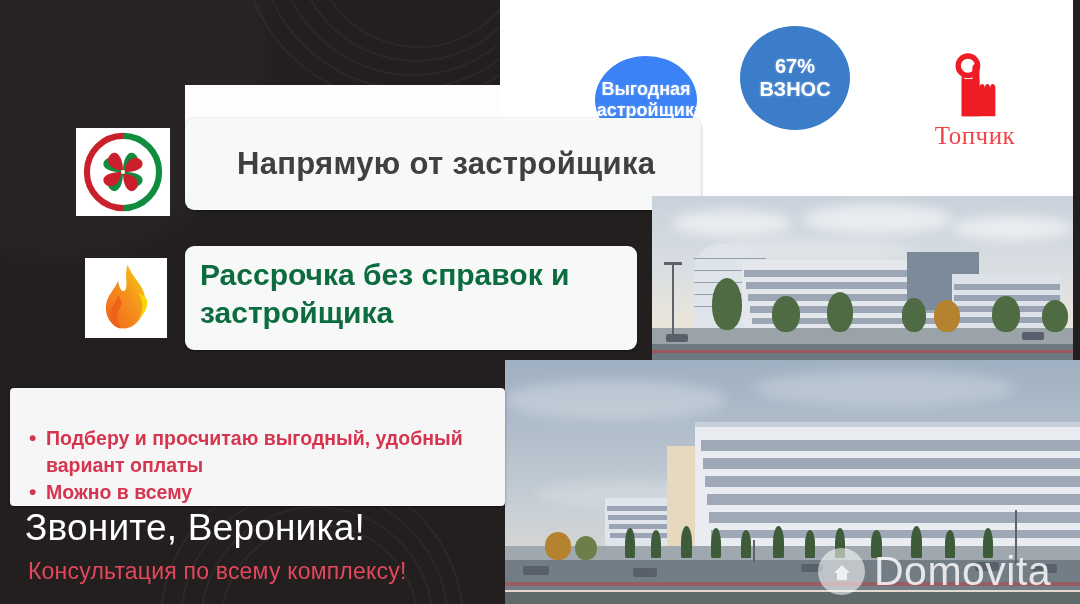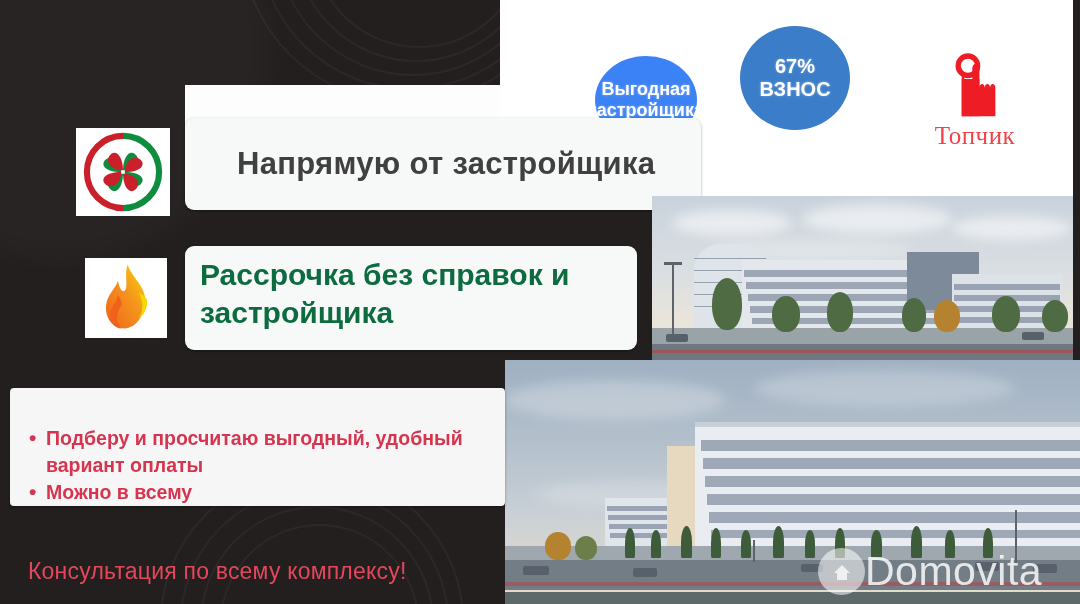--- a/index.html
+++ b/index.html
@@ -90,21 +90,21 @@
   .pole{position:absolute;background:#5c636b;width:2px;}
 
   
   .cta{position:absolute;left:0;top:505px;width:505px;height:99px;}
   .cta-main{position:absolute;left:25px;top:2px;font-size:37px;color:#fff;font-weight:400;
             letter-spacing:.2px;white-space:nowrap;}
   .cta-sub{position:absolute;left:28px;top:53px;font-size:23px;color:#e4475c;font-weight:400;
            letter-spacing:.2px;white-space:nowrap;}
 
   
-  .wm{position:absolute;left:818px;top:548px;display:flex;align-items:center;
+  .wm{position:absolute;left:818px;top:548px;display:flex;align-items:center;gap:9px;
       pointer-events:none;}
   .wm-mark{width:47px;height:47px;border-radius:50%;background:rgba(255,255,255,.55);
            display:flex;align-items:center;justify-content:center;}
   .wm-text{font-size:41px;color:rgba(255,255,255,.82);letter-spacing:.5px;}
 </style>
 </head>
 <body>
 
 <div id="stage">
 
@@ -289,20 +289,21 @@
   <div class="panel panel-bul">
     <div class="bullets">
       <ul>
         <li>Подберу и просчитаю выгодный, удобный вариант оплаты</li>
         <li>Можно в всему</li>
       </ul>
     </div>
   </div>
 
   <div class="cta">
+    <div class="cta-main">Звоните, Вероника!</div>
     <div class="cta-sub">Консультация по всему комплексу!</div>
   </div>
 
   <div class="wm">
     <div class="wm-mark">
       <svg viewBox="0 0 24 24" width="24" height="24">
         <path d="M12 5 L20 13 L17 13 L17 20 L7 20 L7 13 L4 13 Z" fill="rgba(255,255,255,.75)"></path>
       </svg>
     </div>
     <div class="wm-text">Domovita</div>

